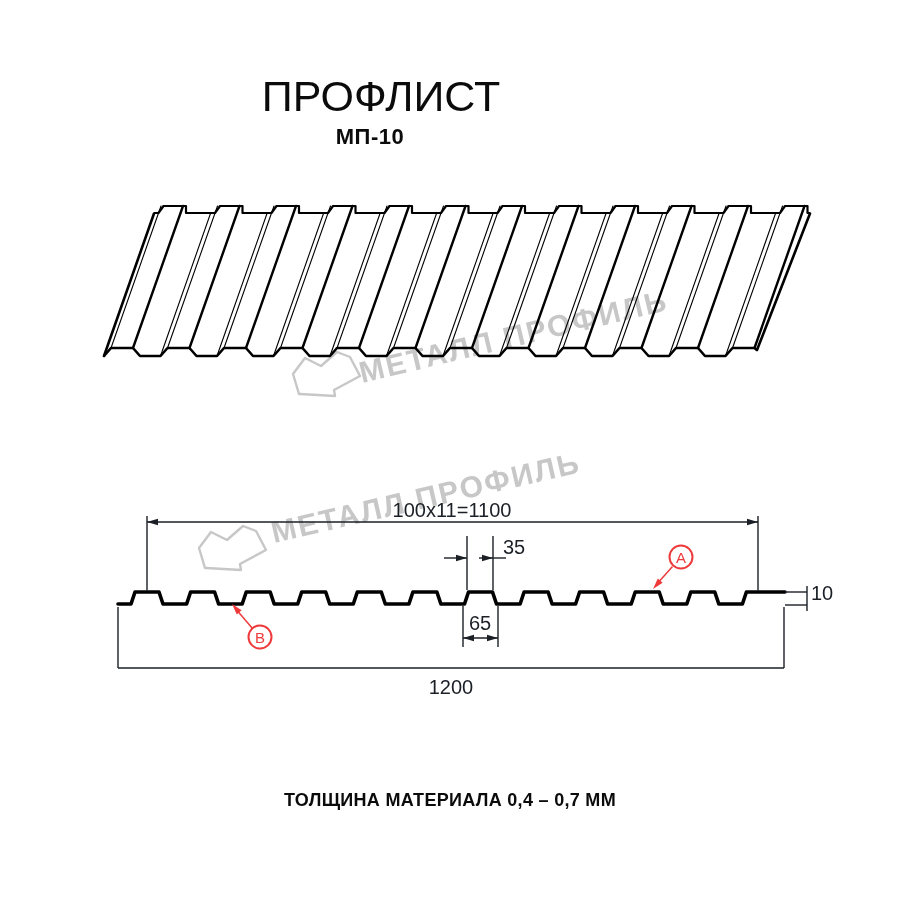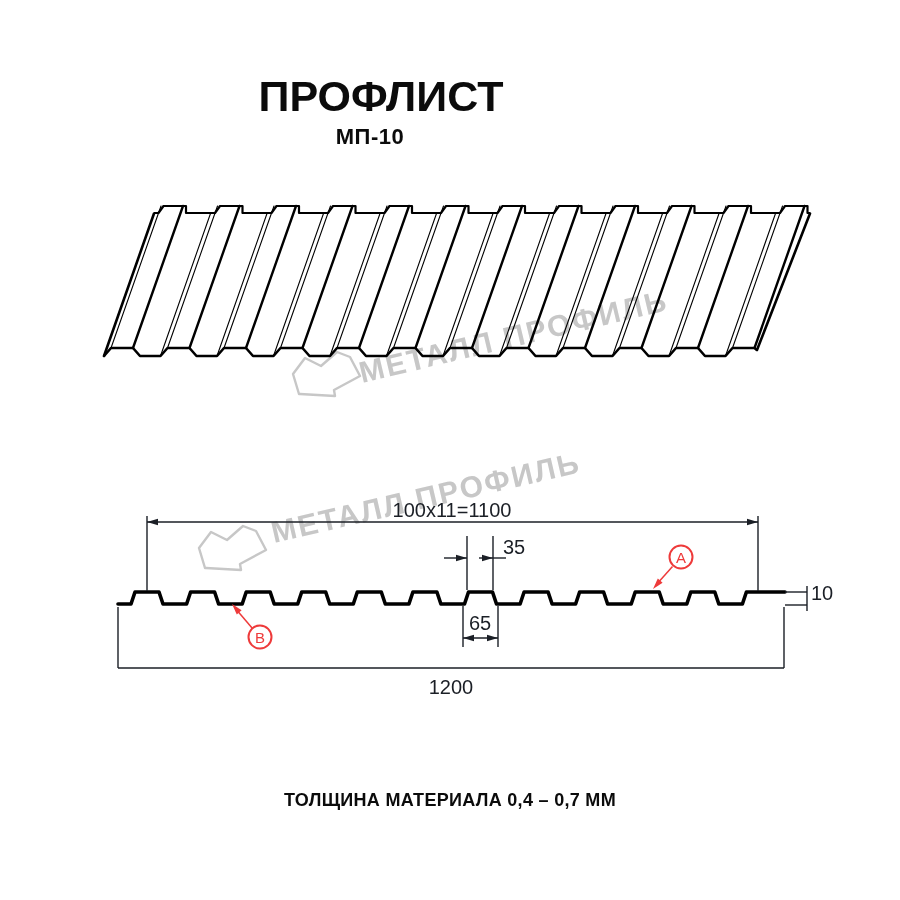--- a/index.html
+++ b/index.html
@@ -1,20 +1,20 @@
 <!DOCTYPE html>
 <html><head>
 <meta charset="utf-8">
 <style>
   html,body{margin:0;padding:0;background:#fff;}
   #stage{position:relative;width:900px;height:900px;background:#ffffff;overflow:hidden;
          font-family:"Liberation Sans",sans-serif;}
   #stage svg{position:absolute;left:0;top:0;}
   .abs{position:absolute;}
-  #title{left:0;top:72px;width:762px;text-align:center;font-size:43px;font-weight:700;
+  #title{left:0;top:72px;width:762px;text-align:center;font-size:43px;font-weight:400;
          letter-spacing:0px;color:#0b0b0b;}
   #subtitle{left:0;top:124px;width:740px;text-align:center;font-size:22px;font-weight:600;
             color:#0b0b0b;letter-spacing:0.5px;}
   #footer-note{left:0;top:790px;width:900px;text-align:center;font-size:18px;font-weight:600;
                color:#0b0b0b;letter-spacing:0.3px;}
   .dimtxt{font-family:"Liberation Sans",sans-serif;font-size:20px;fill:#1b1f26;}
   .redtxt{font-family:"Liberation Sans",sans-serif;font-size:15px;fill:#ee3a3a;}
   .wmtext{font-family:"Liberation Sans",sans-serif;font-weight:bold;font-size:30px;
           fill:#c7c7c7;letter-spacing:2px;}
 </style>

